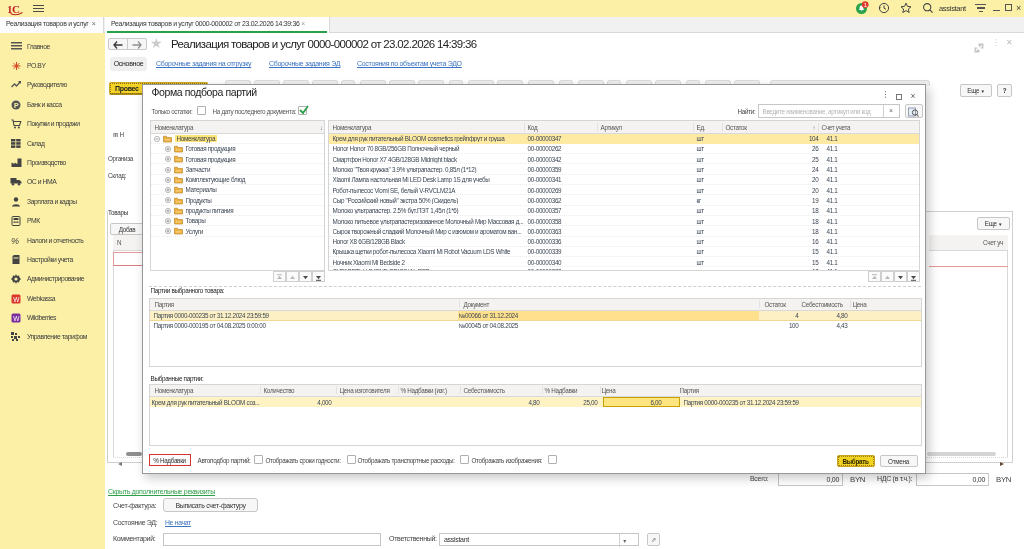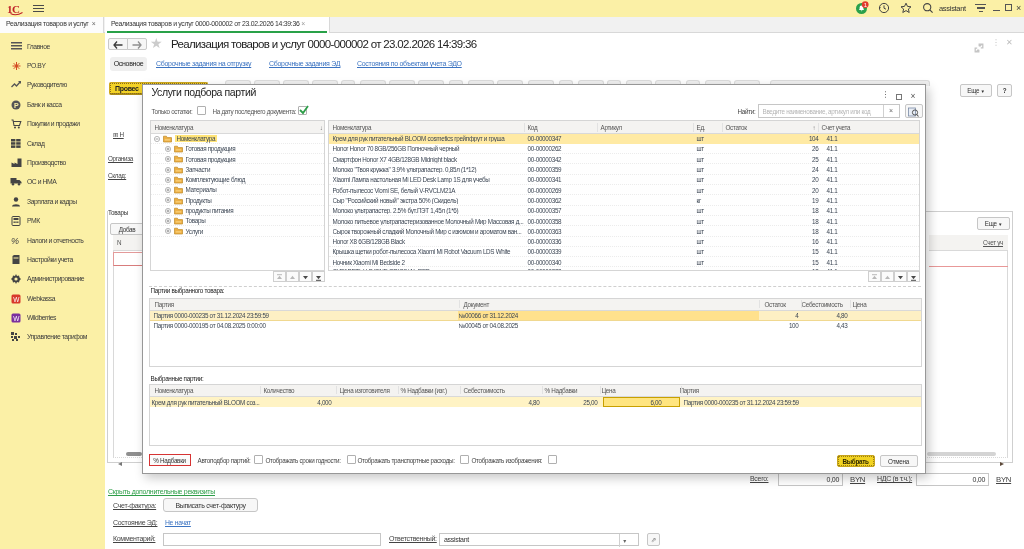--- a/index.html
+++ b/index.html
@@ -21,21 +21,21 @@
 .sbtxt { position:absolute; left:17px; top:0; }
 
 #content { left:105px; top:33px; width:919px; height:516px; background:#fff; }
 .navbtn { position:absolute; width:14px; height:10px; background:#f6f6f6; border:1px solid #c9c9c9; border-radius:2px; font-size:8px; color:#444; text-align:center; line-height:9px; letter-spacing:0; }
 #pagetitle { left:66px; top:5px; font-size:11.5px; letter-spacing:-0.65px; color:#222; white-space:nowrap; }
 .star { color:#cccccc; font-size:14px; }
 .bluelink { color:#3b73c1; text-decoration:underline; font-size:7px; white-space:nowrap; }
 .greenlink { color:#2e9e49; text-decoration:underline; font-size:7px; white-space:nowrap; }
 #pill { left:5px; top:24px; width:37px; height:14px; background:#efefef; border-radius:3px; font-size:7px; color:#222; text-align:center; line-height:14px; }
 .graybtn-top { position:absolute; top:47px; height:6px; background:#f0f0f0; border:1px solid #dcdcdc; border-bottom:none; border-radius:3px 3px 0 0; }
-.formlabel { position:absolute; font-size:6.3px; color:#444; white-space:nowrap;text-decoration:underline; }
+.formlabel { position:absolute; font-size:6.3px; color:#444; white-space:nowrap; }
 .inputbox { position:absolute; background:#fff; border:1px solid #c6c6c6; }
 .button { position:absolute; background:#f7f7f7; border:1px solid #c6c6c6; border-radius:2px; font-size:6.3px; color:#333; text-align:center; }
 
 #dialog { left:141.5px; top:84px; width:784.5px; height:390px; background:#fff; border:1px solid #979797; box-shadow:3px 4px 10px rgba(0,0,0,0.22); }
 #dlg-title { left:9px; top:1px; font-size:10.5px; letter-spacing:-0.4px; color:#222; }
 .dlg-ctl { position:absolute; top:6px; font-size:9px; color:#666; }
 .cb { position:absolute; width:9px; height:9px; background:#fff; border:1px solid #b0b0b0; border-radius:1px; }
 .small { font-size:6.3px; color:#444; white-space:nowrap; position:absolute; }
 .th { position:absolute; font-size:6.3px; color:#555; white-space:nowrap; }
 .row { position:absolute; font-size:6.3px; color:#3c4654; white-space:nowrap; overflow:hidden; }
@@ -328,21 +328,21 @@
   <div class="formlabel" style="left:8px;top:502px;font-size:7px;">Комментарий:</div>
   <div class="inputbox" style="left:58px;top:500px;width:218px;height:13px;"></div>
   <div class="formlabel" style="left:284px;top:502px;font-size:7px;">Ответственный:</div>
   <div class="inputbox" style="left:334px;top:500px;width:200px;height:13px;">
       <span style="position:absolute;left:4px;top:2px;font-size:7px;color:#333;">assistant</span>
       <span style="position:absolute;right:12px;top:0px;font-size:6px;color:#666;border-left:1px solid #d0d0d0;padding:3px 0 0 3px;height:13px;">▾</span>
     </div>
   <div class="button" style="left:542px;top:500px;width:13px;height:13px;line-height:12px;color:#666;">⇗</div>
 </div>
 <div id="dialog" class="abs">
-  <div class="abs" id="dlg-title">Услуги подбора партий</div>
+  <div class="abs" id="dlg-title">Форма подбора партий</div>
   <div class="dlg-ctl" style="left:739px;top:5px;font-size:8px;color:#555;">⋮</div>
   <div class="abs" style="left:753px;top:9px;width:6px;height:5.5px;border:1px solid #777;"></div>
   <div class="abs" style="left:768px;top:6px;font-size:8.5px;color:#555;">×</div>
 
   <div class="small" style="left:9px;top:23px;color:#555;">Только остатки:</div>
   <div class="cb" style="left:54px;top:21px;"></div>
   <div class="small" style="left:70px;top:23px;color:#555;">На дату последнего документа:</div>
   <div class="cb" style="left:155px;top:21px;"></div>
   <svg class="abs" style="left:155px;top:19px;" width="12" height="12" viewBox="0 0 12 12">
       <path d="M2 6 L5 9 L10 2" stroke="#2e9e49" stroke-width="1.8" fill="none"></path>

